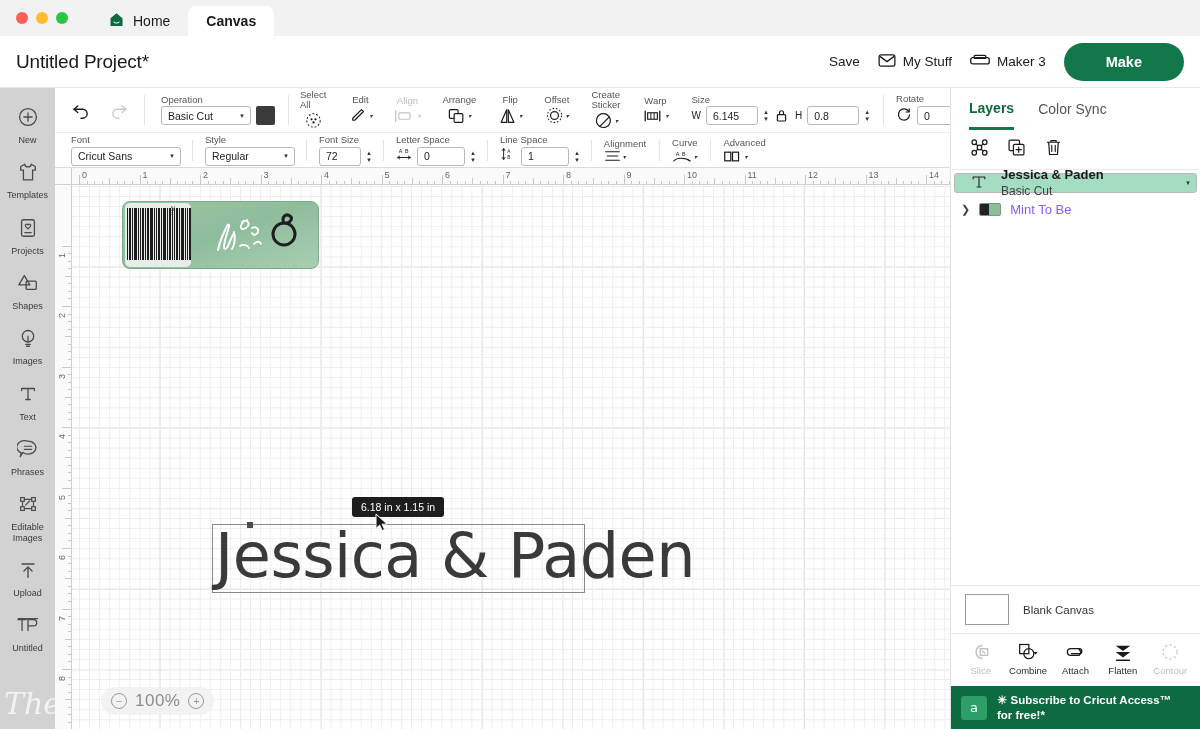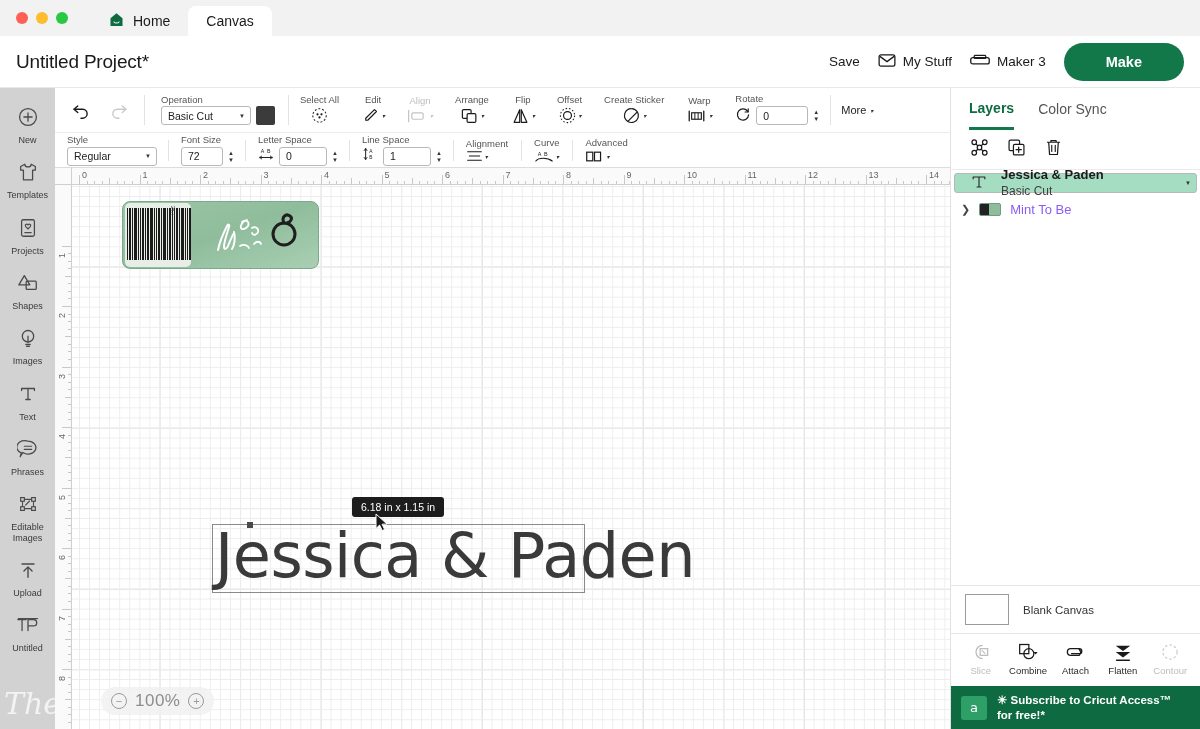--- a/index.html
+++ b/index.html
@@ -23,21 +23,21 @@
   .dot.r { background: #ff5f57; }
   .dot.y { background: #febc2e; }
   .dot.g { background: #28c840; }
 
   .tab {
     height: 30px; display: flex; align-items: center; gap: 8px;
     padding: 0 18px; font-size: 14px; color: #1a1a1a;
     border-radius: 8px 8px 0 0; cursor: pointer;
   }
   .tab.home { margin-left: 22px; background: transparent; }
-  .tab.active { background: #ffffff; font-weight: 400; }
+  .tab.active { background: #ffffff; font-weight: 700; }
 
   .tb-right {
     margin-left: auto; display: flex; align-items: center; gap: 10px;
     padding: 0 14px 8px 0;
   }
   .bell-wrap { position: relative; width: 24px; height: 24px; }
   .badge {
     position: absolute; top: -4px; right: -5px;
     background: #e21b1b; color: #fff; border-radius: 9px;
     font-size: 9px; min-width: 16px; height: 14px; line-height: 14px;
@@ -527,20 +527,43 @@
         <span class="icobtn">
           <svg width="21" height="16" viewBox="0 0 26 18">
               <path d="M4 3v12M22 3v12" stroke="#1a1a1a" stroke-width="1.6" stroke-linecap="round"></path>
               <rect x="7" y="5" width="12" height="8" fill="none" stroke="#1a1a1a" stroke-width="1.4"></rect>
               <path d="M11 5v8M15 5v8" stroke="#1a1a1a" stroke-width="1.2"></path>
             </svg>
           <i class="mini-caret">▾</i>
         </span>
       </div>
 
+      <div class="tgrp sep" style="padding-left:12px;padding-right:14px;">
+        <span class="tlabel">Size</span>
+        <div class="tctl">
+          <span class="tlabel" style="margin:0;font-size:10px;color:#222;">W</span>
+          <div class="numbox">6.145</div>
+          <span class="spin">
+              <i>▲</i>
+              <i>▼</i>
+            </span>
+          <span style="width:16px;display:flex;justify-content:center;">
+            <svg width="11" height="13" viewBox="0 0 12 14">
+                <rect x="1.5" y="6" width="9" height="7" rx="1.2" fill="none" stroke="#1a1a1a" stroke-width="1.3"></rect>
+                <path d="M3.8 6V4a2.2 2.2 0 0 1 4.4 0v2" fill="none" stroke="#1a1a1a" stroke-width="1.3"></path>
+              </svg>
+          </span>
+          <span class="tlabel" style="margin:0;font-size:10px;color:#222;">H</span>
+          <div class="numbox">0.8</div>
+          <span class="spin">
+              <i>▲</i>
+              <i>▼</i>
+            </span>
+        </div>
+      </div>
 
       <div class="tgrp sep" style="padding-left:12px;padding-right:12px;justify-content:center;">
         <span class="tlabel">Rotate</span>
         <div class="tctl">
           <span>
             <svg width="16" height="16" viewBox="0 0 20 20">
                 <path d="M16 7A7 7 0 1 0 17 11" fill="none" stroke="#1a1a1a" stroke-width="1.5" stroke-linecap="round"></path>
                 <path d="M16.5 3.5 16.5 7.5 12.6 7.5" fill="none" stroke="#1a1a1a" stroke-width="1.5" stroke-linecap="round" stroke-linejoin="round"></path>
               </svg>
           </span>
@@ -554,20 +577,24 @@
 
       <div class="tgrp" style="justify-content:center;padding-left:10px;">
         <span class="more-btn">
           <span>More</span>
           <i class="mini-caret">▾</i>
         </span>
       </div>
     </div>
 
     <div class="trow trow2">
+      <div class="tgrp sep" style="padding-left:16px;padding-right:12px;">
+        <span class="tlabel">Font</span>
+        <div class="sel" style="min-width:110px;">Cricut Sans</div>
+      </div>
       <div class="tgrp sep" style="padding-left:12px;padding-right:12px;">
         <span class="tlabel">Style</span>
         <div class="sel" style="min-width:90px;">Regular</div>
       </div>
       <div class="tgrp sep" style="padding-left:12px;padding-right:12px;">
         <span class="tlabel">Font Size</span>
         <div class="tctl">
           <div class="numbox" style="width:42px;">72</div>
           <span class="spin">
               <i>▲</i>

